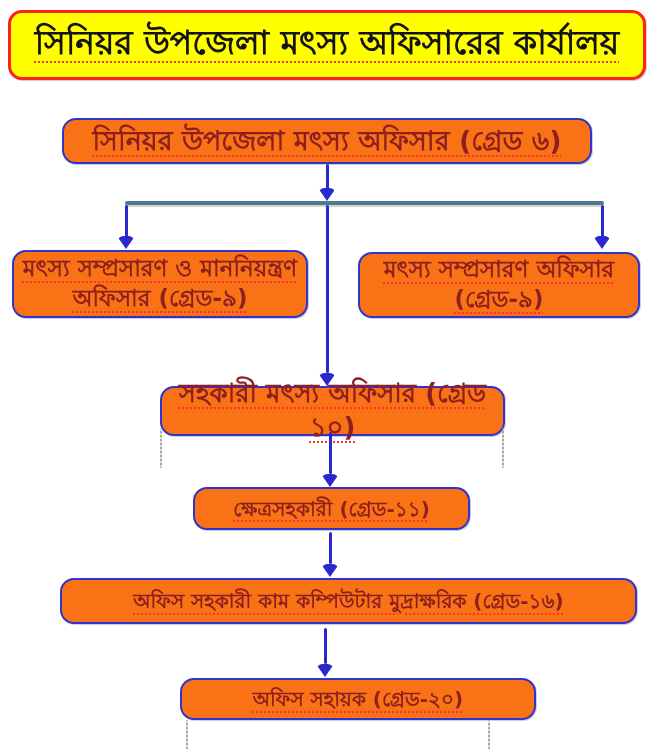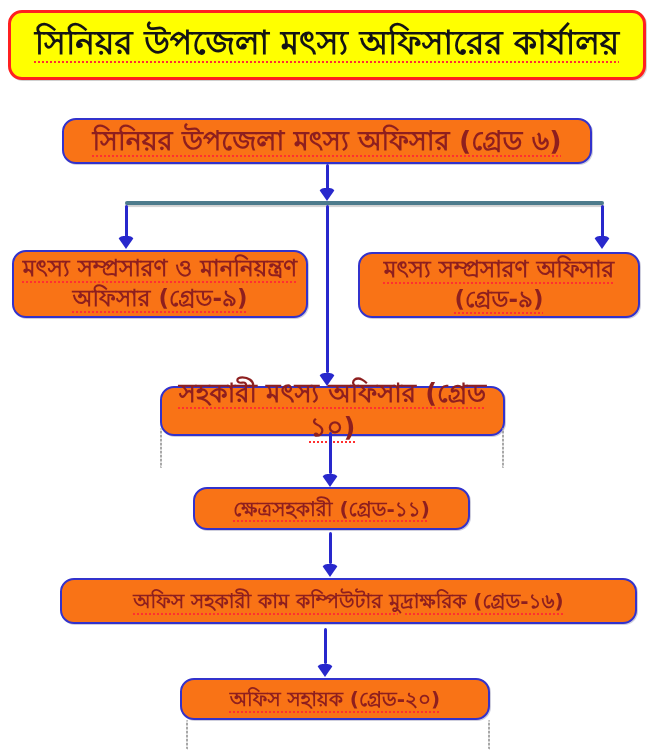--- a/index.html
+++ b/index.html
@@ -128,20 +128,20 @@
   <div class="vline" style="left:329px; top:532px; height:32px;"></div>
   <div class="arrowhead" style="left:321px; top:564px;"></div>
 
   <div class="box" style="left:40px; top:578px; width:577px; height:46px;margin-left:20px;">
     <span class="box-text fs25">অফিস সহকারী কাম কম্পিউটার মুদ্রাক্ষরিক (গ্রেড-১৬)</span>
   </div>
 
   <div class="vline" style="left:324px; top:628px; height:36px;"></div>
   <div class="arrowhead" style="left:316px; top:664px;"></div>
 
-  <div class="box" style="left:180px; top:678px; width:310px; height:42px;">
+  <div class="box" style="left:180px; top:678px; width:356px; height:42px;">
     <span class="box-text fs25">অফিস সহায়ক (গ্রেড-২০)</span>
   </div>
 
   <div class="dotted-v" style="left:186px; top:720px; height:30px;"></div>
   <div class="dotted-v" style="left:488px; top:720px; height:30px;"></div>
 
 </div>
 
 </body></html>

